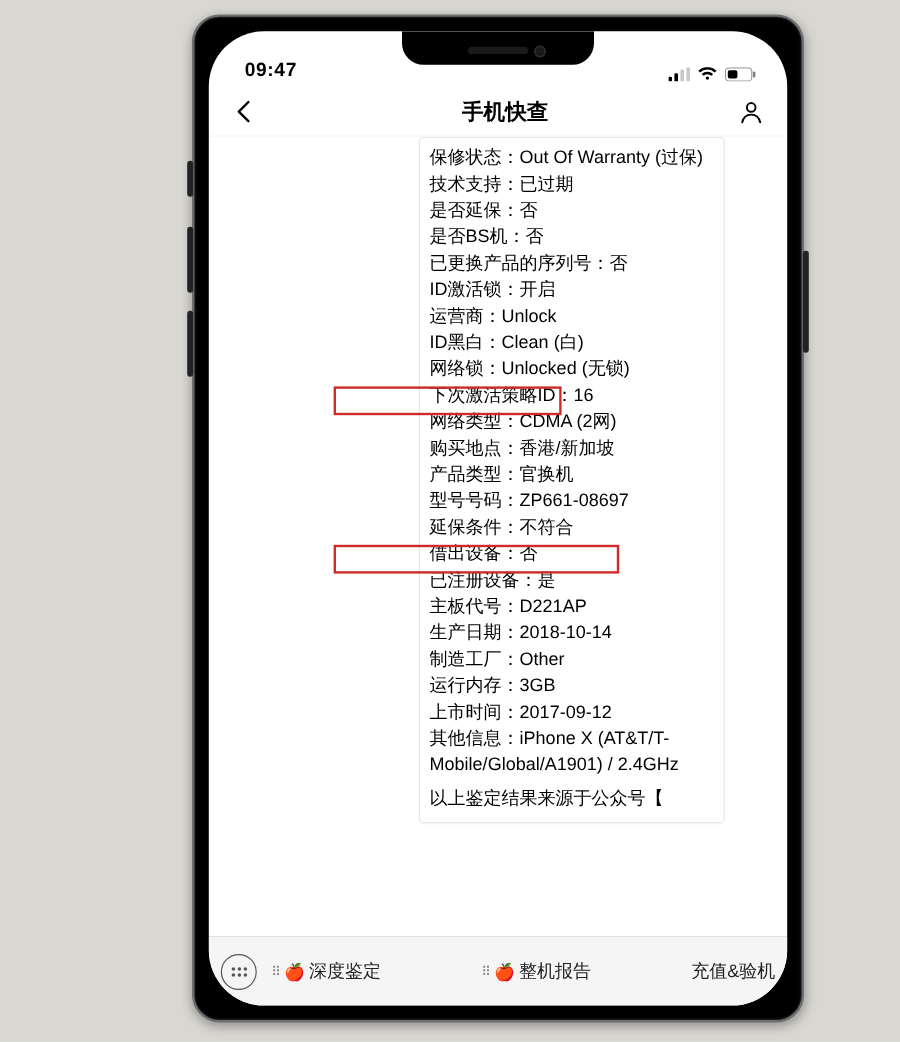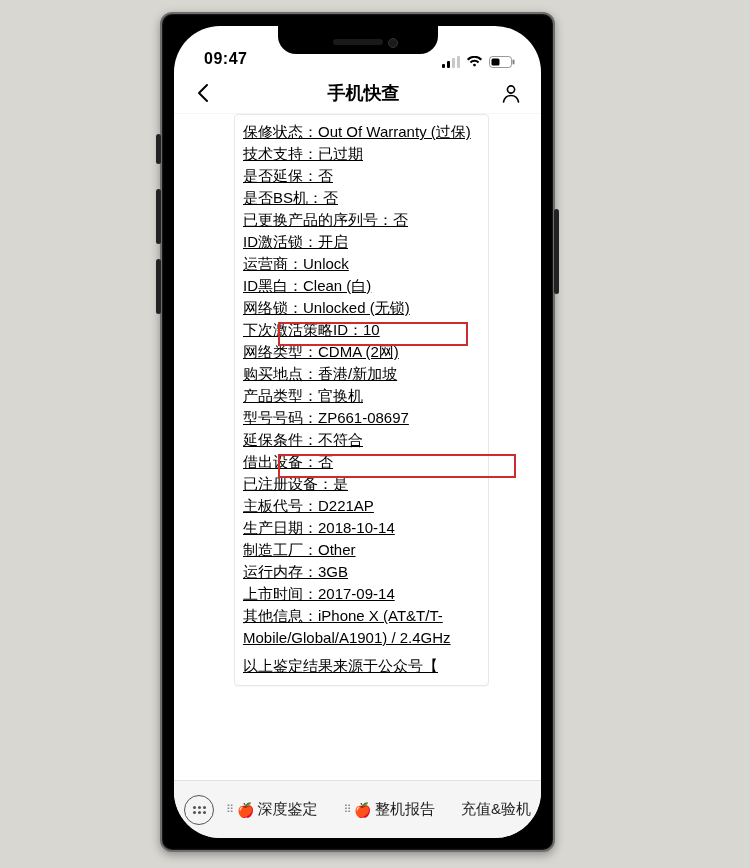--- a/index.html
+++ b/index.html
@@ -7,23 +7,23 @@
     margin: 0; padding: 0;
     width: 750px; height: 868px;
     background: #d8d7d2;
     font-family: -apple-system, "Helvetica Neue", Arial, sans-serif;
     overflow: hidden;
   }
 
   .phone-frame {
     position: absolute;
     left: 160px; top: 12px;
-    width: 395px; height: 840px;
+    width: 510px; height: 840px;
     background: #000;
-    border-radius: 12px;
+    border-radius: 23px;
     border: 2px solid #6e6e6e;
     box-shadow: 0 3px 10px rgba(0,0,0,.35), inset 0 0 2px #555;
   }
 
   
   .side-btn { position: absolute; background: #222; border-radius: 3px; }
   .side-left-1 { left: -6px; top: 120px; width: 5px; height: 30px; }
   .side-left-2 { left: -6px; top: 175px; width: 5px; height: 55px; }
   .side-left-3 { left: -6px; top: 245px; width: 5px; height: 55px; }
   .side-right  { right: -6px; top: 195px; width: 5px; height: 85px; }
@@ -92,21 +92,21 @@
     position:absolute;
     top:0; right:52px;
     width:255px;
     background:#fff;
     border:1px solid #e7e7e7;
     border-radius:4px;
     padding:6px 8px 8px 8px;
     font-size:15px; line-height:22px;
     box-shadow:0 1px 0 rgba(0,0,0,.03);
   }
-  .kv-row{ white-space:normal; word-break:break-word;text-decoration:underline; }
+  .kv-row{ white-space:normal; word-break:break-word; }
   .footnote{ color:#000000; margin-top:6px; }
 
   .highlight-box{
     position:absolute;
     border:2px solid #d02a2a;
     pointer-events:none;
     z-index:25;
   }
   .hl-1{ left:104px; top:208px; width:190px; height:24px; }
   .hl-2{ left:104px; top:340px; width:238px; height:24px; }
@@ -196,33 +196,33 @@
 
       <div class="kv-row"><span>保修状态</span><span>：</span><span>Out Of Warranty (过保)</span></div>
           <div class="kv-row"><span>技术支持</span><span>：</span><span>已过期</span></div>
           <div class="kv-row"><span>是否延保</span><span>：</span><span>否</span></div>
           <div class="kv-row"><span>是否BS机</span><span>：</span><span>否</span></div>
           <div class="kv-row"><span>已更换产品的序列号</span><span>：</span><span>否</span></div>
           <div class="kv-row"><span>ID激活锁</span><span>：</span><span>开启</span></div>
           <div class="kv-row"><span>运营商</span><span>：</span><span>Unlock</span></div>
           <div class="kv-row"><span>ID黑白</span><span>：</span><span>Clean (白)</span></div>
           <div class="kv-row"><span>网络锁</span><span>：</span><span>Unlocked (无锁)</span></div>
-          <div class="kv-row"><span>下次激活策略ID</span><span>：</span><span>10</span></div>
+          <div class="kv-row"><span>下次激活策略ID</span><span>：</span><span>16</span></div>
           <div class="kv-row"><span>网络类型</span><span>：</span><span>CDMA (2网)</span></div>
           <div class="kv-row"><span>购买地点</span><span>：</span><span>香港/新加坡</span></div>
           <div class="kv-row"><span>产品类型</span><span>：</span><span>官换机</span></div>
           <div class="kv-row"><span>型号号码</span><span>：</span><span>ZP661-08697</span></div>
           <div class="kv-row"><span>延保条件</span><span>：</span><span>不符合</span></div>
           <div class="kv-row"><span>借出设备</span><span>：</span><span>否</span></div>
           <div class="kv-row"><span>已注册设备</span><span>：</span><span>是</span></div>
           <div class="kv-row"><span>主板代号</span><span>：</span><span>D221AP</span></div>
           <div class="kv-row"><span>生产日期</span><span>：</span><span>2018-10-14</span></div>
           <div class="kv-row"><span>制造工厂</span><span>：</span><span>Other</span></div>
           <div class="kv-row"><span>运行内存</span><span>：</span><span>3GB</span></div>
-          <div class="kv-row"><span>上市时间</span><span>：</span><span>2017-09-14</span></div>
+          <div class="kv-row"><span>上市时间</span><span>：</span><span>2017-09-12</span></div>
           <div class="kv-row"><span>其他信息</span><span>：</span><span>iPhone X (AT&amp;T/T-Mobile/Global/A1901) / 2.4GHz</span></div>
           <div class="kv-row footnote">以上鉴定结果来源于公众号【</div>
         </div>
 
       <div class="highlight-box hl-1"></div>
       <div class="highlight-box hl-2"></div>
     </div>
 
     <div class="bottom-bar">
       <div class="kb-btn">

